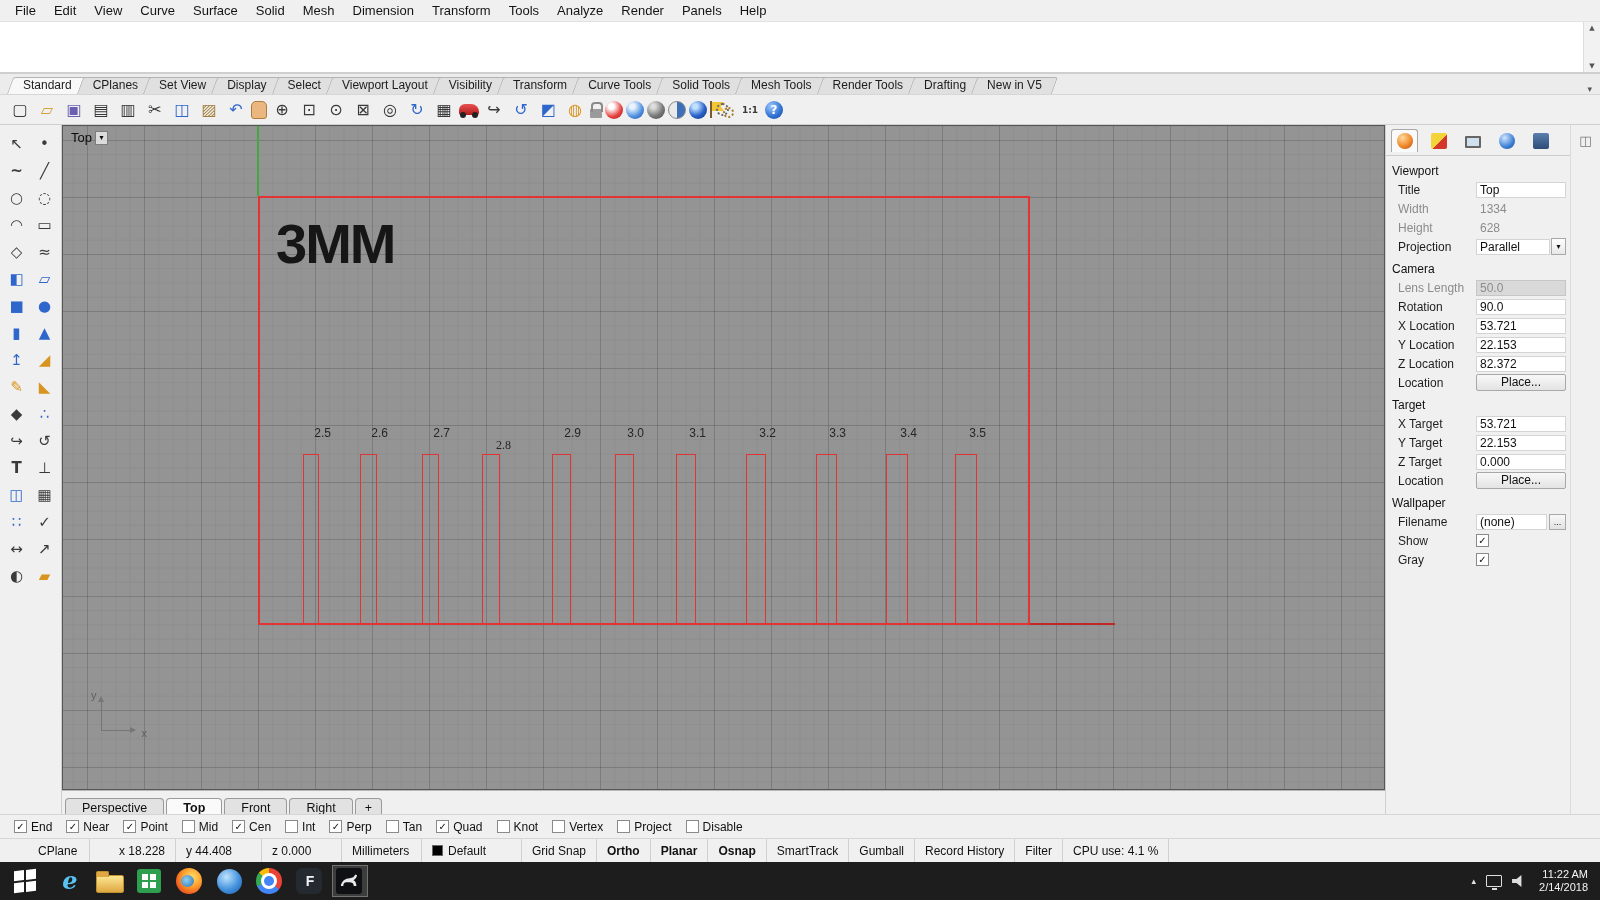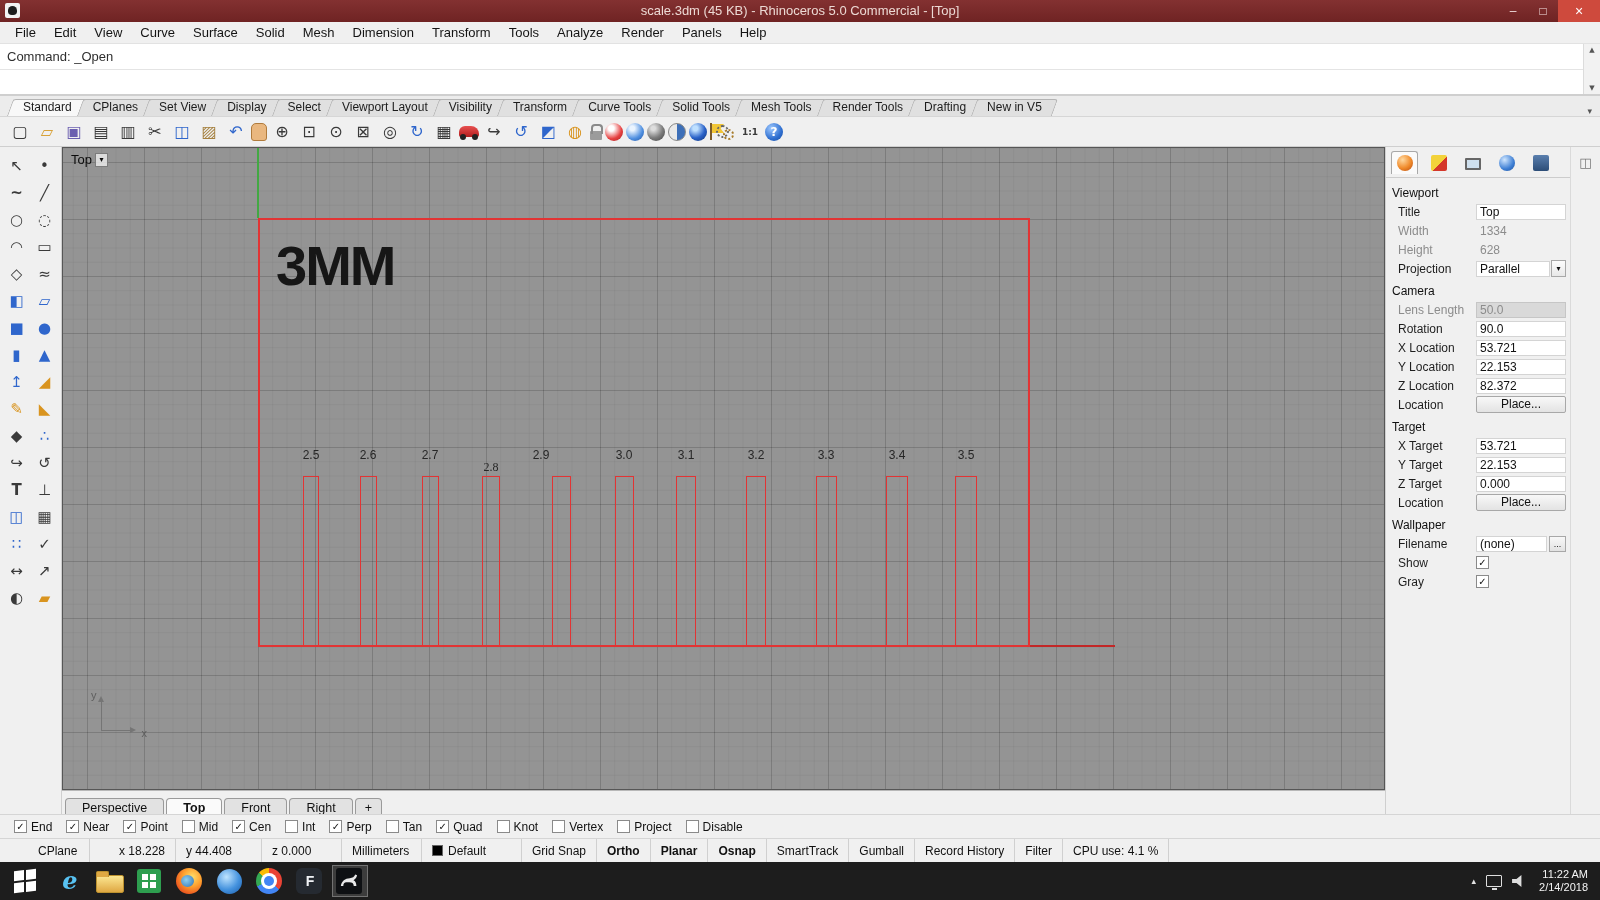--- a/index.html
+++ b/index.html
@@ -74,21 +74,21 @@
       linear-gradient(90deg,rgba(0,0,0,0.045) 1px,transparent 1px),
       linear-gradient(rgba(0,0,0,0.13) 1px,transparent 1px),
       linear-gradient(90deg,rgba(0,0,0,0.13) 1px,transparent 1px);
     background-size:14.25px 14.25px,14.25px 14.25px,57px 57px,57px 57px;background-position:24px 14px}
   .vplabel{position:absolute;top:4px;left:8px;display:flex;align-items:center;gap:3px;z-index:6;font-size:13px;color:#0b0b0b}
   .ddm{width:13px;height:14px;border:1px solid #7c7c7c;background:rgba(244,244,244,.75);font-size:8px;display:flex;align-items:center;justify-content:center;font-family:"DejaVu Sans",sans-serif}
   .vgreen{position:absolute;width:2px;z-index:1}
   .vxaxis{position:absolute;height:2px;z-index:2}
   .vrect{position:absolute;border:2px solid #e23434;z-index:3}
   .vslot{position:absolute;border:1px solid #e23434;z-index:4}
-  .vslotlab{position:absolute;width:40px;text-align:center;font-size:12px;color:#262626;z-index:4}
+  .vslotlab{position:absolute;width:40px;text-align:right;font-size:12px;color:#262626;z-index:4}
   .vtitle{position:absolute;font-size:56px;font-weight:bold;letter-spacing:-2px;line-height:1;z-index:4}
   .gizmo{position:absolute;left:38px;bottom:58px;width:34px;height:34px;z-index:5}
   .gv{position:absolute;left:0;bottom:0;width:1px;height:32px;background:#757575}
   .gv::before{content:"";position:absolute;top:-6px;left:-3px;border:3px solid transparent;border-bottom:6px solid #757575}
   .gh{position:absolute;left:0;bottom:0;width:32px;height:1px;background:#757575}
   .gh::before{content:"";position:absolute;right:-6px;top:-3px;border:3px solid transparent;border-left:6px solid #757575}
   .gly{position:absolute;left:-10px;top:-8px;font-size:11px;color:#5e5e5e}
   .glx{position:absolute;right:-12px;bottom:-8px;font-size:11px;color:#5e5e5e}
 
   
@@ -162,51 +162,39 @@
   .k-monitor{width:16px;height:12px;border:1px solid #dedede;border-radius:1px;position:relative}
   .k-monitor::after{content:"";position:absolute;left:5px;bottom:-4px;width:5px;height:2px;background:#dedede}
   .k-speaker{width:13px;height:12px;background:#dedede;clip-path:polygon(0 33%,34% 33%,72% 0,72% 100%,34% 67%,0 67%)}
   .clock{display:flex;flex-direction:column;align-items:flex-end;justify-content:center;font-size:11px;line-height:13px;color:#f4f4f4;margin-left:4px}
 </style>
 </head>
 <body>
 
 <div class="app">
 
-  <div class="titlebar">
-    <span class="app-ico"></span>
-    <span class="wtitle">scale.3dm (45 KB) - Rhinoceros 5.0 Commercial - [Top]</span>
-    <span class="wbtns">
-      <span class="wbtn">–</span>
-      <span class="wbtn">□</span>
-      <span class="wbtn close">×</span>
-    </span>
-  </div>
 
   <div class="menubar" id="menubar">
       <span class="mitem">File</span>
       <span class="mitem">Edit</span>
       <span class="mitem">View</span>
       <span class="mitem">Curve</span>
       <span class="mitem">Surface</span>
       <span class="mitem">Solid</span>
       <span class="mitem">Mesh</span>
       <span class="mitem">Dimension</span>
       <span class="mitem">Transform</span>
       <span class="mitem">Tools</span>
       <span class="mitem">Analyze</span>
       <span class="mitem">Render</span>
       <span class="mitem">Panels</span>
       <span class="mitem">Help</span>
     </div>
 
   <div class="cmdarea">
-    <div class="cmdhist">
-      <span>Command: _Open</span>
-    </div>
     <div class="cmdscroll">
       <span>▲</span>
       <span>▼</span>
     </div>
   </div>
 
   <div class="tabsrow" id="tabsrow">
       <span class="ttab active"><span class="tlab">Standard</span></span>
       <span class="ttab"><span class="tlab">CPlanes</span></span>
       <span class="ttab"><span class="tlab">Set View</span></span>
@@ -314,21 +302,21 @@
           <span class="vrect" style="left: 195px; top: 70px; width: 772px; height: 429px; border-color: rgb(226, 52, 52);"></span>
           <span class="vtitle" style="left: 213px; top: 90px; color: rgb(22, 22, 22);">3MM</span>
           <span class="vslotlab" style="left: 228px; top: 300px;">2.5</span>
           <span class="vslot" style="left: 240px; top: 328px; width: 16px; height: 171px; border-color: rgb(226, 52, 52);"></span>
           <span class="vslotlab" style="left: 285px; top: 300px;">2.6</span>
           <span class="vslot" style="left: 296.5px; top: 328px; width: 17px; height: 171px; border-color: rgb(226, 52, 52);"></span>
           <span class="vslotlab" style="left: 347px; top: 300px;">2.7</span>
           <span class="vslot" style="left: 358.5px; top: 328px; width: 17px; height: 171px; border-color: rgb(226, 52, 52);"></span>
           <span class="vslotlab" style="left: 408px; top: 312px; font-family: Liberation Serif, serif;">2.8</span>
           <span class="vslot" style="left: 419px; top: 328px; width: 18px; height: 171px; border-color: rgb(226, 52, 52);"></span>
-          <span class="vslotlab" style="left: 458px; top: 300px;">2.9</span>
+          <span class="vslotlab" style="left: 478px; top: 300px;">2.9</span>
           <span class="vslot" style="left: 488.5px; top: 328px; width: 19px; height: 171px; border-color: rgb(226, 52, 52);"></span>
           <span class="vslotlab" style="left: 541px; top: 300px;">3.0</span>
           <span class="vslot" style="left: 551.5px; top: 328px; width: 19px; height: 171px; border-color: rgb(226, 52, 52);"></span>
           <span class="vslotlab" style="left: 603px; top: 300px;">3.1</span>
           <span class="vslot" style="left: 613px; top: 328px; width: 20px; height: 171px; border-color: rgb(226, 52, 52);"></span>
           <span class="vslotlab" style="left: 673px; top: 300px;">3.2</span>
           <span class="vslot" style="left: 683px; top: 328px; width: 20px; height: 171px; border-color: rgb(226, 52, 52);"></span>
           <span class="vslotlab" style="left: 743px; top: 300px;">3.3</span>
           <span class="vslot" style="left: 752.5px; top: 328px; width: 21px; height: 171px; border-color: rgb(226, 52, 52);"></span>
           <span class="vslotlab" style="left: 814px; top: 300px;">3.4</span>

